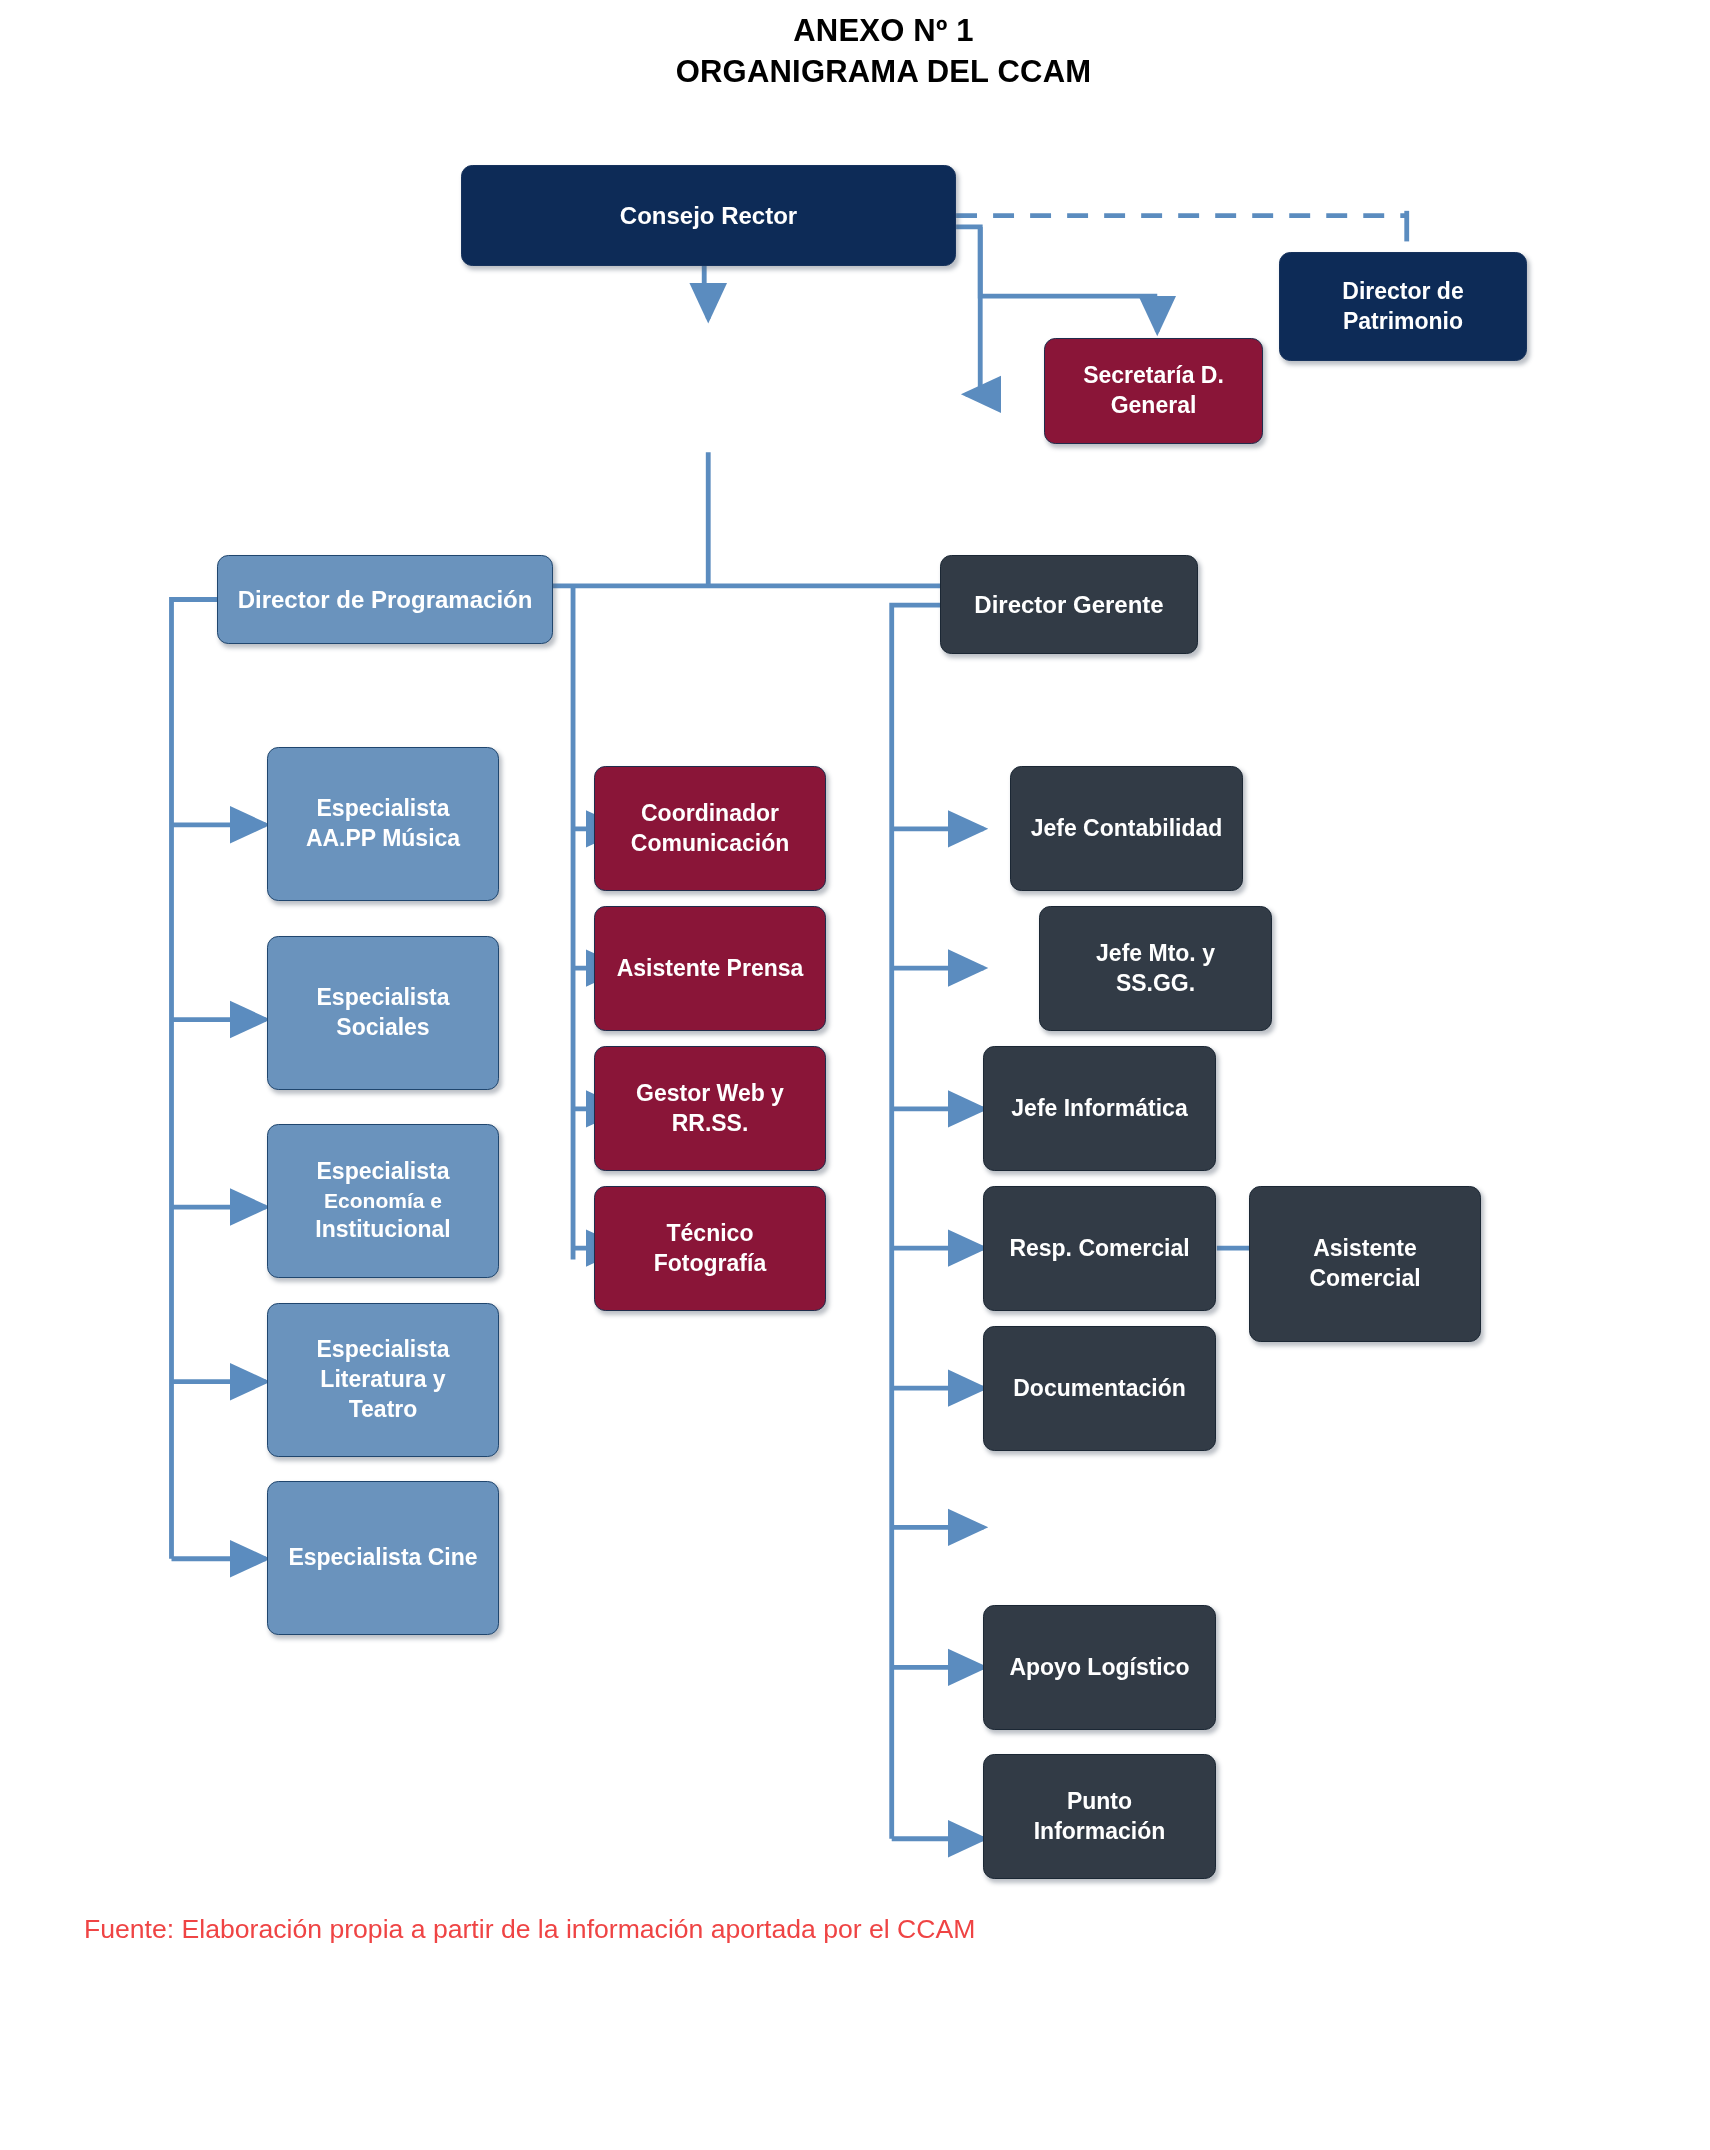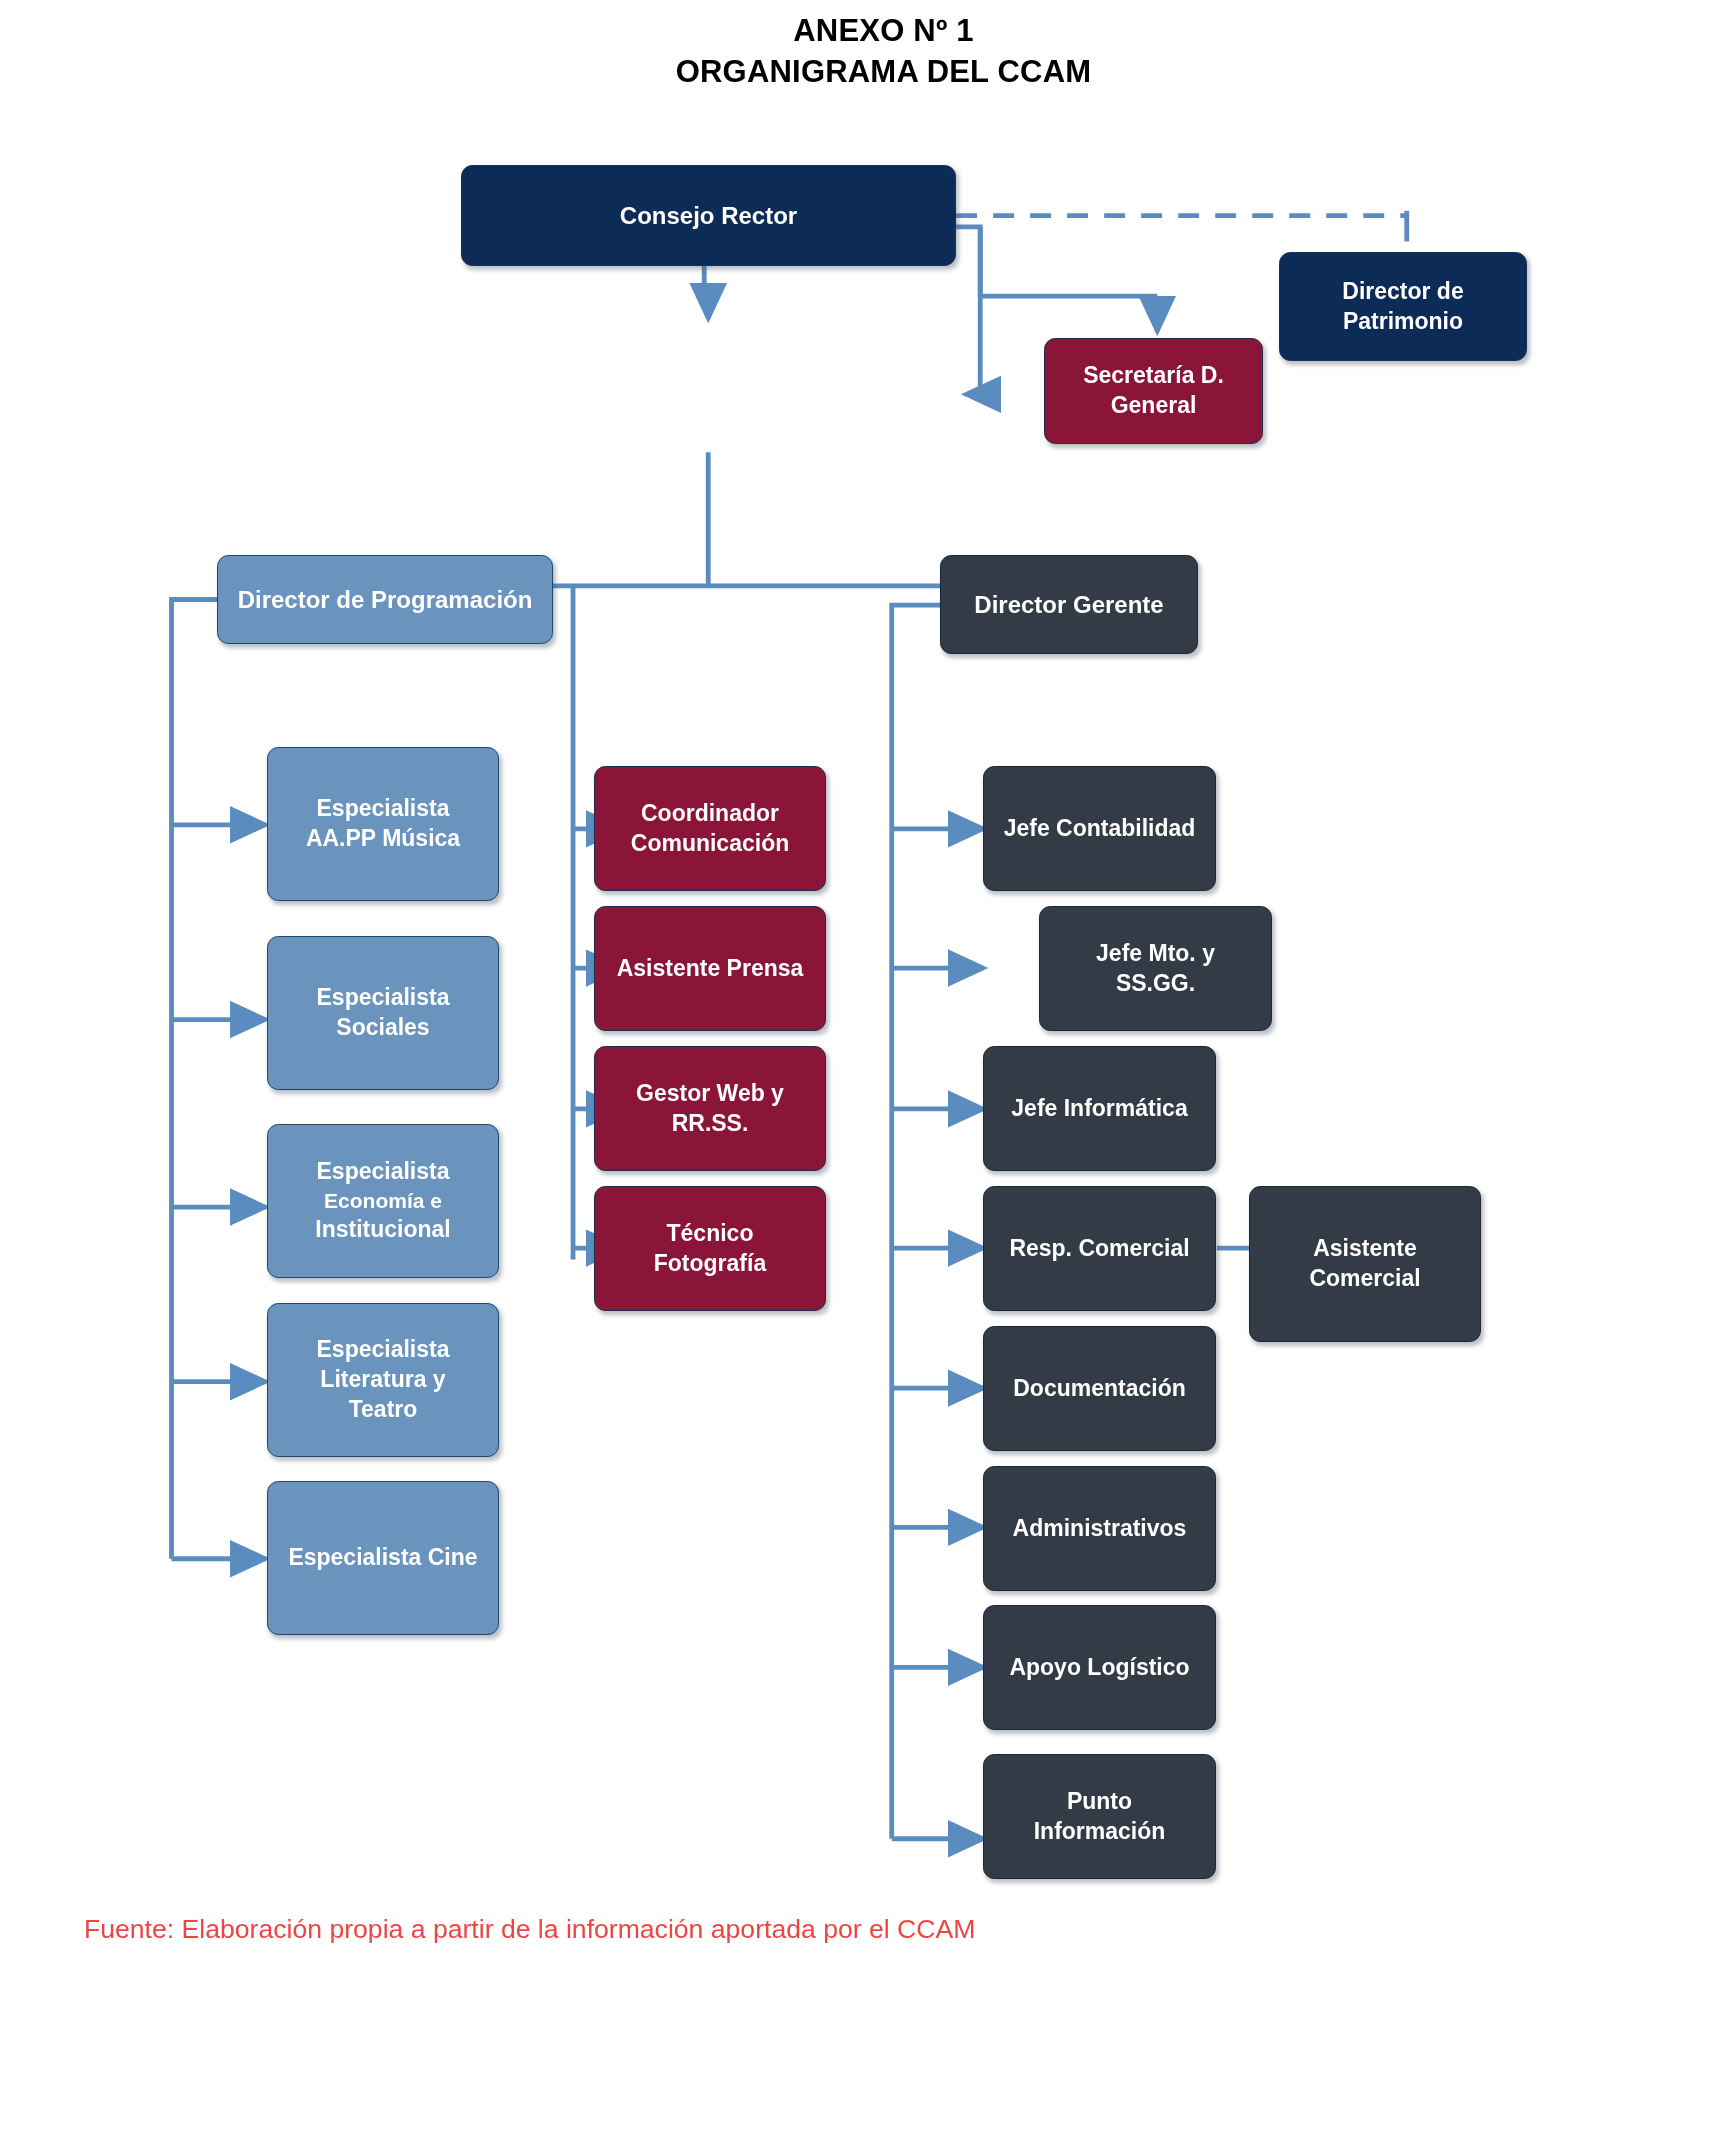--- a/index.html
+++ b/index.html
@@ -184,21 +184,21 @@
     </span>
   </div>
 
   <div class="node crimson fs-29" style="left:594px;top:1186px;width:232px;height:125px;">
     <span class="lbl">
       <span class="l1">Técnico</span>
       <span class="l2">Fotografía</span>
     </span>
   </div>
 
-  <div class="node slate fs-29" style="left:983px;top:766px;width:233px;height:125px;">
+  <div class="node slate fs-29" style="left:1010px;top:766px;width:233px;height:125px;">
     <span class="lbl l1">Jefe Contabilidad</span>
   </div>
 
   <div class="node slate fs-29" style="left:1039px;top:906px;width:233px;height:125px;">
     <span class="lbl">
       <span class="l1">Jefe Mto. y</span>
       <span class="l2">SS.GG.</span>
     </span>
   </div>
 
@@ -214,23 +214,20 @@
     <span class="lbl">
       <span class="l1">Asistente</span>
       <span class="l2">Comercial</span>
     </span>
   </div>
 
   <div class="node slate fs-29" style="left:983px;top:1326px;width:233px;height:125px;">
     <span class="lbl l1">Documentación</span>
   </div>
 
-  <div class="node slate fs-29" style="left:983px;top:1466px;width:233px;height:125px;">
-    <span class="lbl l1">Administrativos</span>
-  </div>
 
   <div class="node slate fs-29" style="left:983px;top:1605px;width:233px;height:125px;">
     <span class="lbl l1">Apoyo Logístico</span>
   </div>
 
   <div class="node slate fs-29" style="left:983px;top:1754px;width:233px;height:125px;">
     <span class="lbl">
       <span class="l1">Punto</span>
       <span class="l2">Información</span>
     </span>

